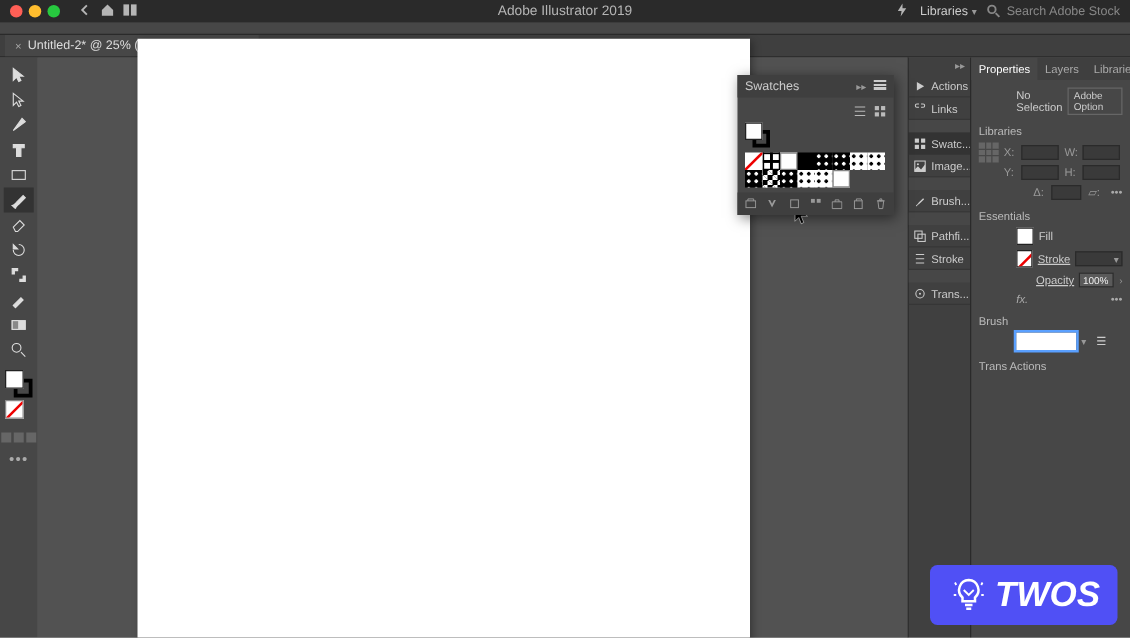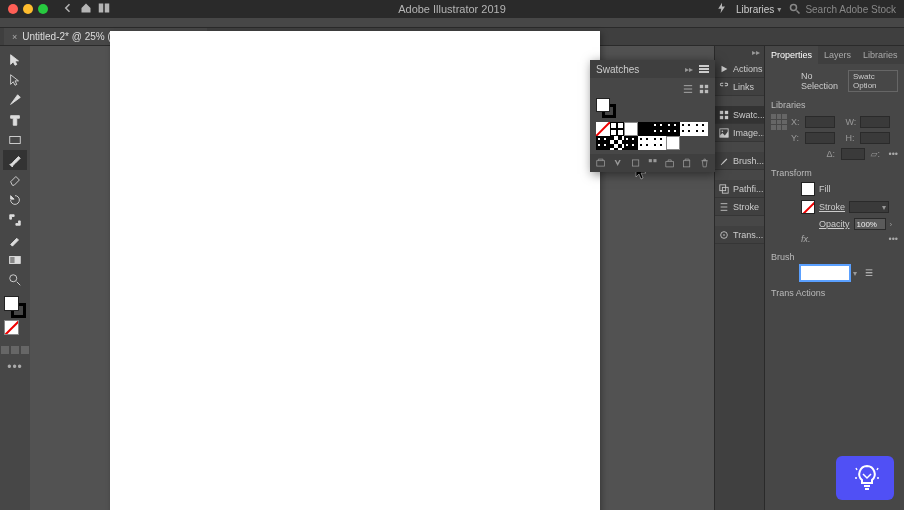--- a/index.html
+++ b/index.html
@@ -68,21 +68,21 @@
 
 
 .right-strip { width: 50px; background: #404040; border-left: 1px solid #2a2a2a; display: flex; flex-direction: column; }
 .rs-item { height: 18px; display: flex; align-items: center; gap: 4px; padding: 0 4px; font-size: 9px; color: #ccc; border-bottom: 1px solid #363636; }
 .rs-item svg { width: 10px; height: 10px; fill: #ccc; flex-shrink: 0; }
 .rs-item.sel { background: #333; }
 .rs-group-gap { height: 10px; background: #474747; }
 .rs-toggle { height: 14px; display: flex; justify-content: flex-end; padding: 2px 4px; }
 
 
-.props { width: 140px; background: #474747; border-left: 1px solid #2a2a2a; display: flex; flex-direction: column; font-size: 9px; color: #ccc; }
+.props { width: 128px; background: #474747; border-left: 1px solid #2a2a2a; display: flex; flex-direction: column; font-size: 9px; color: #ccc; }
 .props-tabs { height: 18px; background: #3f3f3f; display: flex; align-items: center; }
 .ptab { padding: 0 6px; height: 100%; display: flex; align-items: center; color: #aaa; }
 .ptab.active { background: #474747; color: #fff; }
 .props-body { padding: 6px; display: flex; flex-direction: column; gap: 4px; }
 .row { display: flex; align-items: center; gap: 4px; padding-left: 30px; }
 .row-between { justify-content: space-between; }
 .btn-outline { border: 1px solid #666; padding: 1px 4px; font-size: 8px; color: #ccc; background: #474747; }
 .section-title { color: #bbb; font-size: 9px; margin-top: 4px; }
 .field { display: flex; align-items: center; gap: 2px; }
 .field-label { color: #999; width: 12px; }
@@ -319,21 +319,21 @@
       <div class="ptab">
           <span>Layers</span>
         </div>
       <div class="ptab">
           <span>Libraries</span>
         </div>
     </div>
     <div class="props-body">
       <div class="row row-between">
         <span>No Selection</span>
-        <span class="btn-outline">Swatc Option</span>
+        <span class="btn-outline">Adobe Option</span>
       </div>
 
       <div class="section-title">Libraries</div>
       <div class="xf-grid">
         <div class="ref-pt">
             <span></span>
             <span></span>
             <span></span>
             <span></span>
             <span></span>
@@ -364,21 +364,21 @@
         <div class="field">
             <span class="field-label">Δ:</span>
             <input class="field-input" style="width: 24px;">
           </div>
         <div class="field">
             <span class="field-label">▱:</span>
           </div>
         <span style="color:#aaa">•••</span>
       </div>
 
-      <div class="section-title">Transform</div>
+      <div class="section-title">Essentials</div>
       <div class="row">
         <div class="swatch-chip chip-white"></div>
         <span>Fill</span>
       </div>
       <div class="row">
         <div class="swatch-chip chip-none"></div>
         <span class="link-und">Stroke</span>
         <div class="dropdown">
             <span></span>
             <span style="margin-left:auto" class="small-caret">▾</span>
@@ -480,13 +480,14 @@
   </div>
 </div>
 
 <div class="watermark">
   <svg class="wm-bulb" viewBox="0 0 24 28">
     <path d="M12 2a8 8 0 0 0-5 14v3h10v-3a8 8 0 0 0-5-14z" fill="none" stroke="#fff" stroke-width="2"></path>
     <path d="M9 22h6M10 25h4" stroke="#fff" stroke-width="2"></path>
     <path d="M8 10l4 4 4-4" stroke="#fff" fill="none" stroke-width="1.5"></path>
     <path d="M2 6l-1-2M22 6l1-2M2 14H0M24 14h-2" stroke="#fff" stroke-width="1.5"></path>
   </svg>
+  <span>TWOS</span>
 </div>
 
 </body></html>

